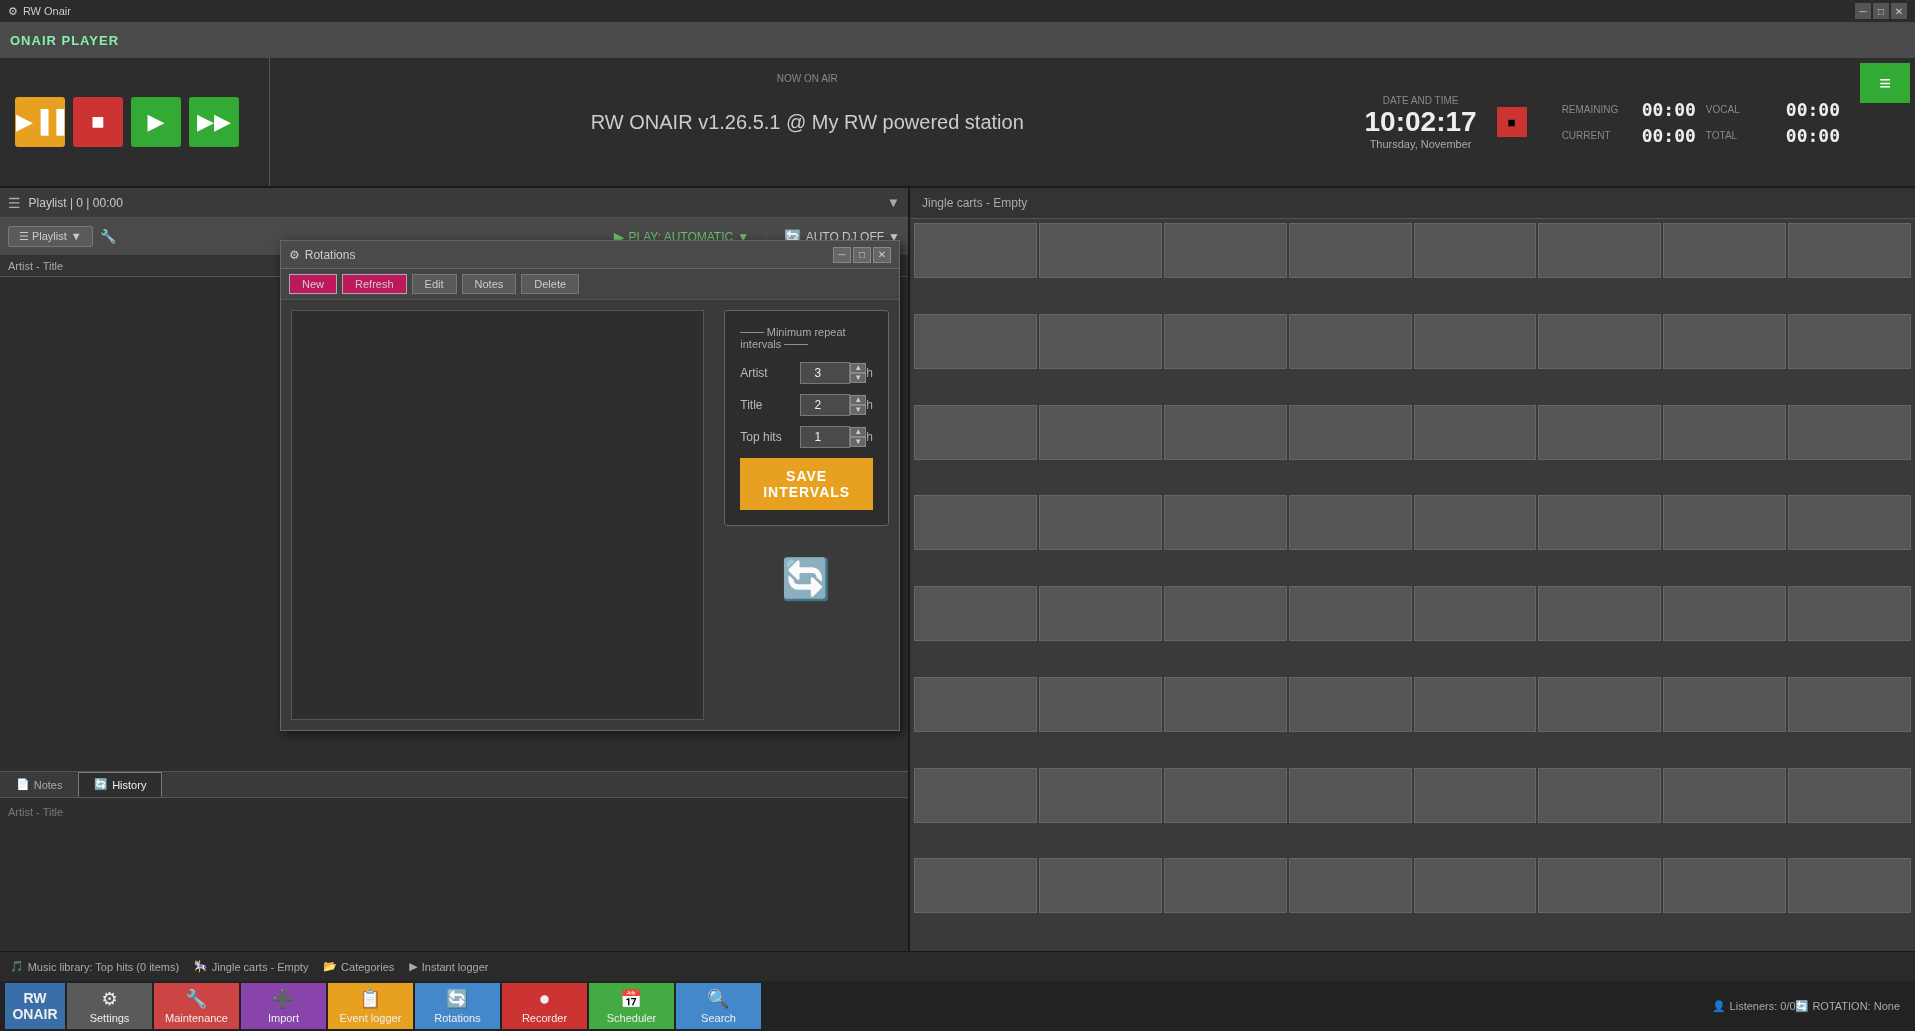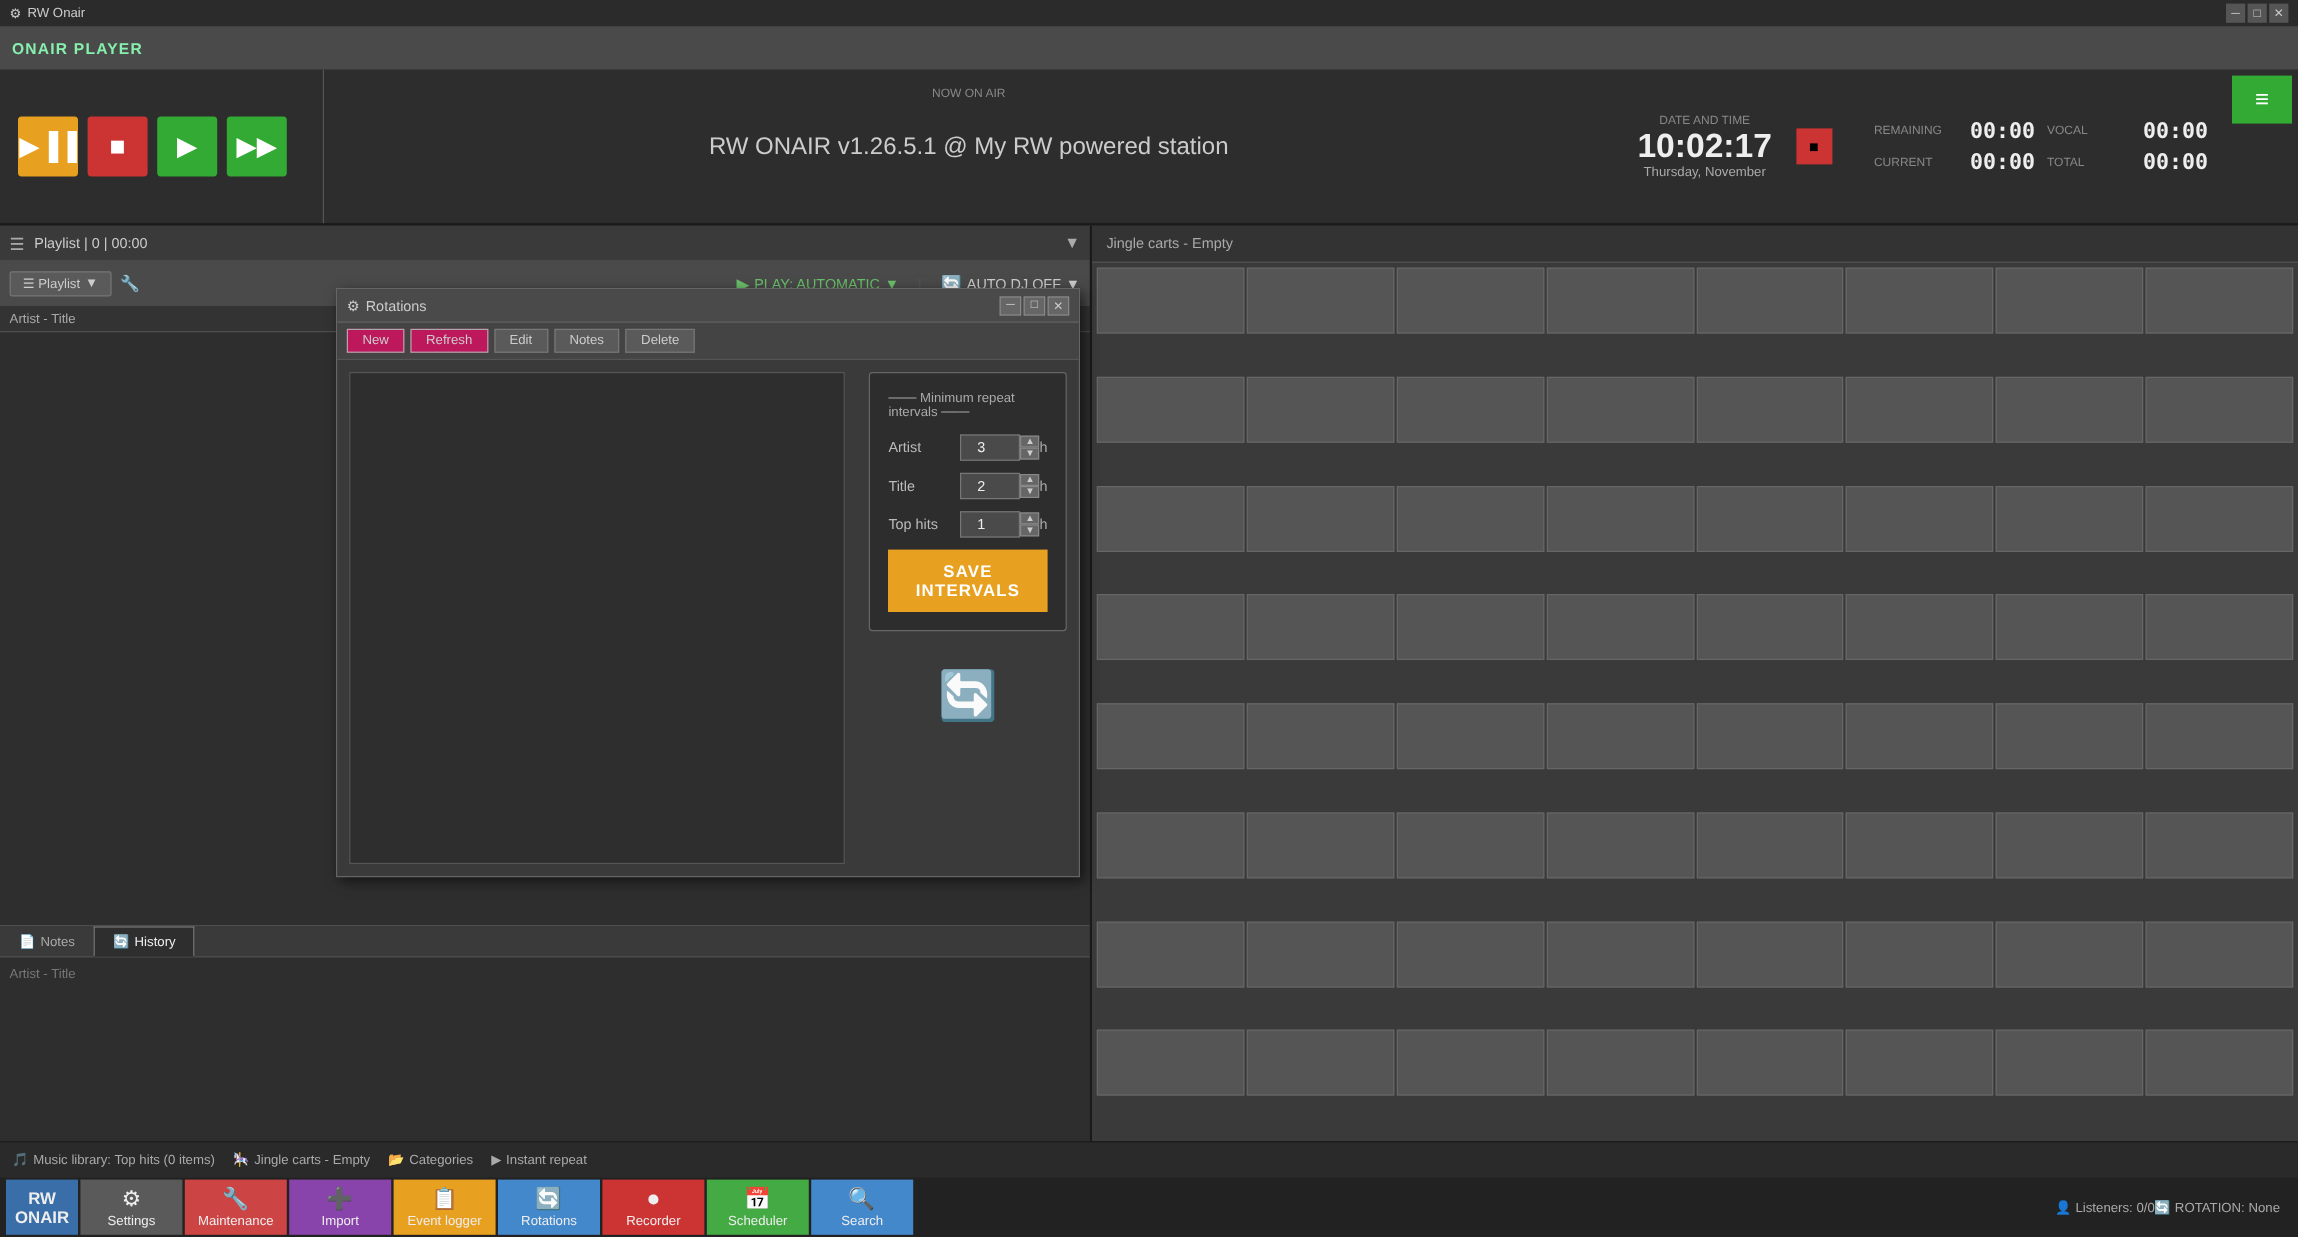--- a/index.html
+++ b/index.html
@@ -583,21 +583,21 @@
   <div class="status-item">
     <span>🎠</span>
     <span>Jingle carts - Empty</span>
   </div>
   <div class="status-item">
     <span>📂</span>
     <span>Categories</span>
   </div>
   <div class="status-item">
     <span>▶</span>
-    <span>Instant repeat</span>
+    <span>Instant logger</span>
   </div>
 </div>
 
 <div id="taskbar">
   <button class="taskbar-btn btn-rw">
     <span class="icon" style="font-size:14px; font-weight:bold;">RW<br>ONAIR</span>
   </button>
   <button class="taskbar-btn btn-settings">
     <span class="icon">⚙</span>
     <span>Settings</span>

